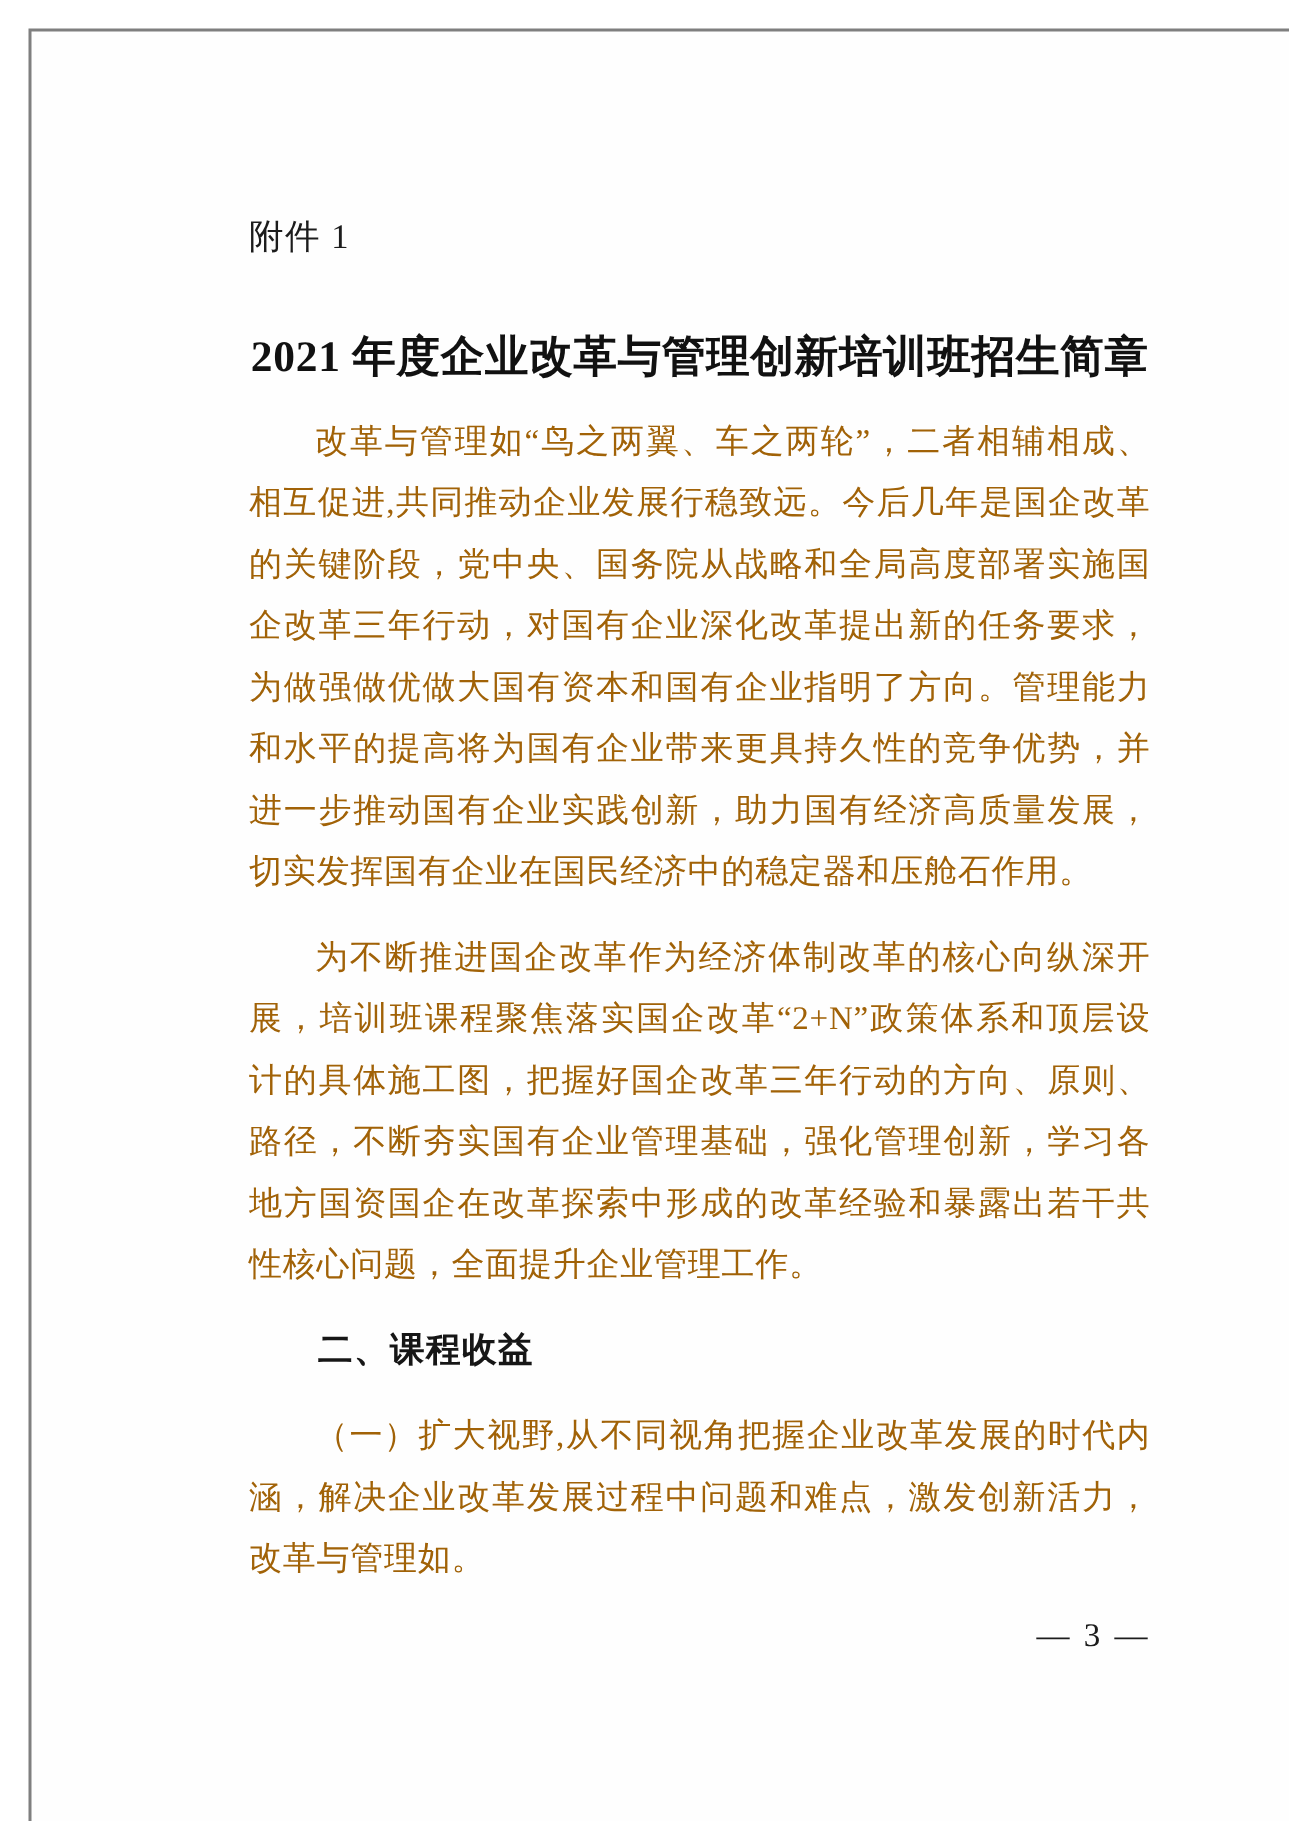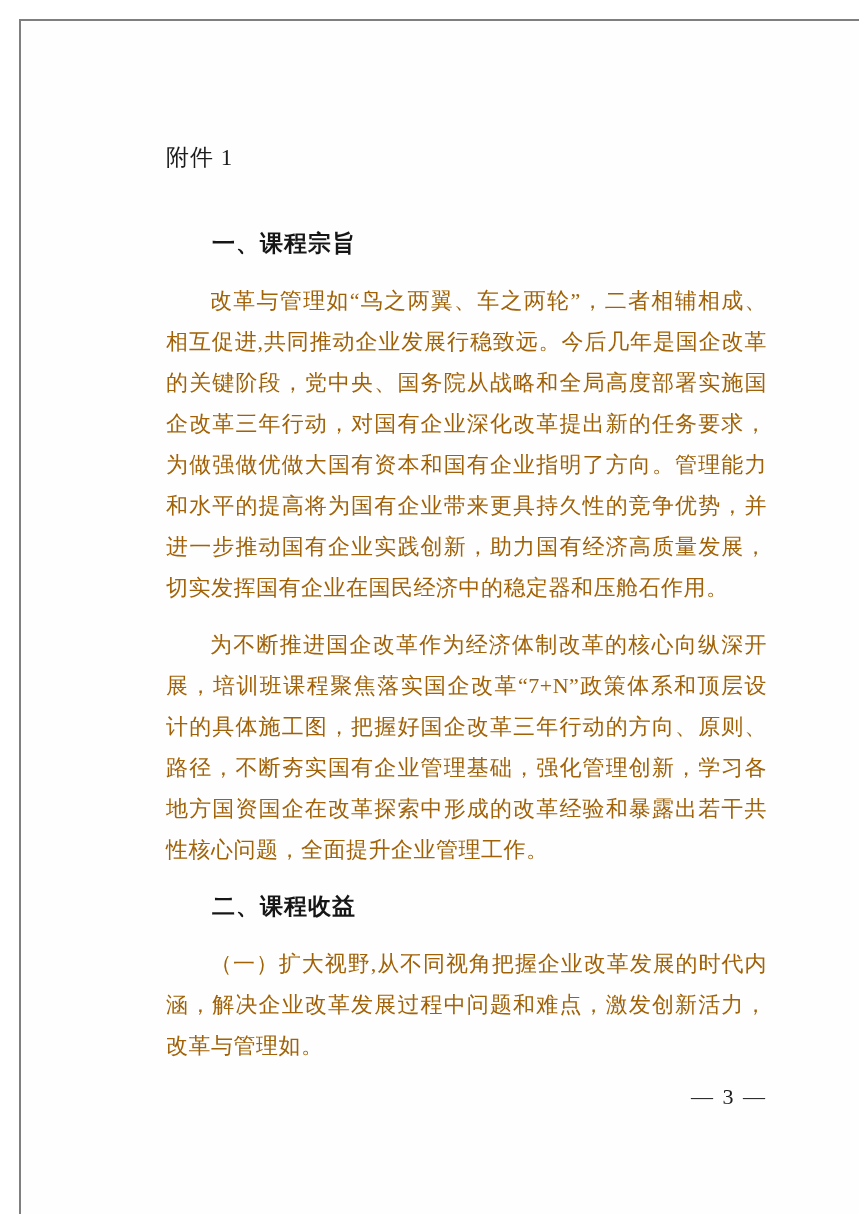--- a/index.html
+++ b/index.html
@@ -87,26 +87,26 @@
   }
 </style>
 </head>
 <body>
 
 <div class="scan-page">
   <div class="content">
 
     <div class="attachment">附件 1</div>
 
+    <h1 class="doc-title">2021 年度企业改革与管理创新培训班招生简章</h1>
 
-    <h2 class="section-heading heading-first">一、课程宗旨</h2>
 
     <p class="para">改革与管理如“鸟之两翼、车之两轮”，二者相辅相成、相互促进,共同推动企业发展行稳致远。今后几年是国企改革的关键阶段，党中央、国务院从战略和全局高度部署实施国企改革三年行动，对国有企业深化改革提出新的任务要求，为做强做优做大国有资本和国有企业指明了方向。管理能力和水平的提高将为国有企业带来更具持久性的竞争优势，并进一步推动国有企业实践创新，助力国有经济高质量发展，切实发挥国有企业在国民经济中的稳定器和压舱石作用。</p>
 
-    <p class="para">为不断推进国企改革作为经济体制改革的核心向纵深开展，培训班课程聚焦落实国企改革“7+N”政策体系和顶层设计的具体施工图，把握好国企改革三年行动的方向、原则、路径，不断夯实国有企业管理基础，强化管理创新，学习各地方国资国企在改革探索中形成的改革经验和暴露出若干共性核心问题，全面提升企业管理工作。</p>
+    <p class="para">为不断推进国企改革作为经济体制改革的核心向纵深开展，培训班课程聚焦落实国企改革“2+N”政策体系和顶层设计的具体施工图，把握好国企改革三年行动的方向、原则、路径，不断夯实国有企业管理基础，强化管理创新，学习各地方国资国企在改革探索中形成的改革经验和暴露出若干共性核心问题，全面提升企业管理工作。</p>
 
     <h2 class="section-heading">二、课程收益</h2>
 
     <p class="para">（一）扩大视野,从不同视角把握企业改革发展的时代内涵，解决企业改革发展过程中问题和难点，激发创新活力，改革与管理如。</p>
 
     <div class="page-number">— 3 —</div>
 
   </div>
 </div>
 

